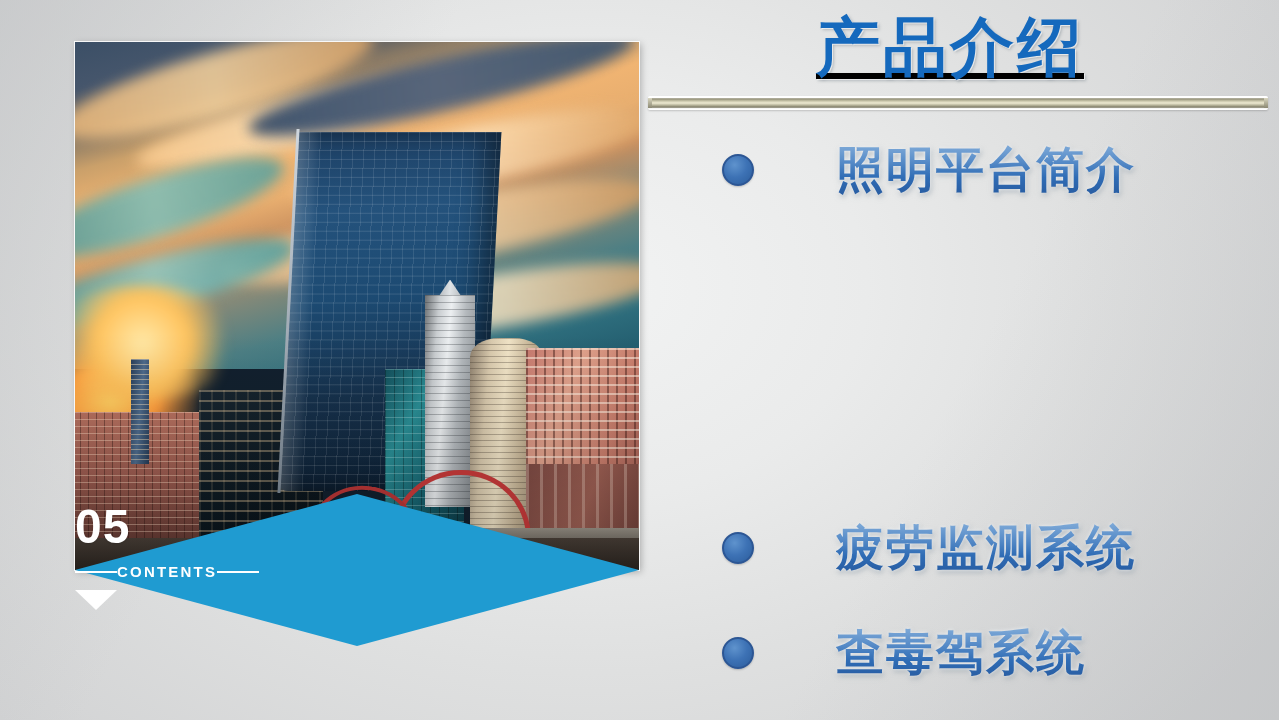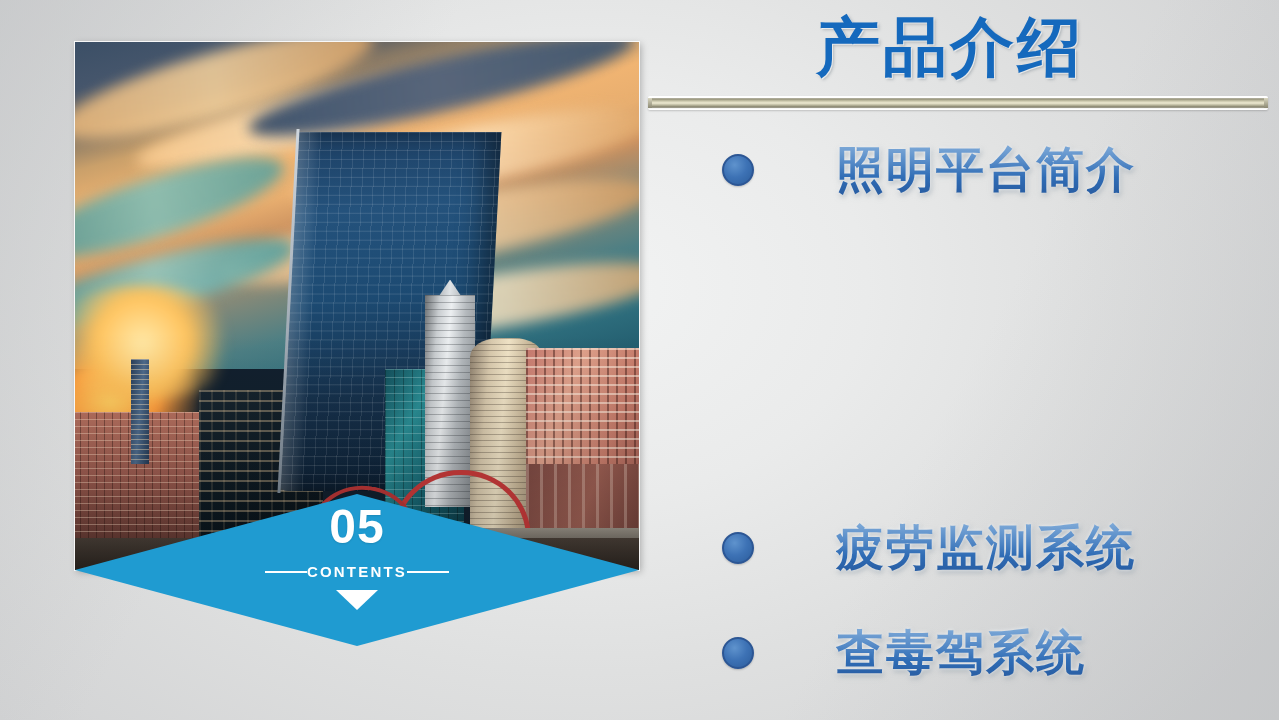--- a/index.html
+++ b/index.html
@@ -196,21 +196,21 @@
 
   
   #ribbon{
     position:absolute;left:75px;top:494px;width:564px;height:152px;
     pointer-events:none;
   }
   #ribbon svg{display:block;}
 
   #ribbon-label{
     position:absolute;left:75px;top:494px;width:564px;height:152px;
-    display:flex;flex-direction:column;align-items:center;justify-content:flex-start;
+    display:flex;flex-direction:column;align-items:flex-start;justify-content:flex-start;
     color:#ffffff;
   }
   #contents-number{
     font-size:48px;font-weight:bold;letter-spacing:1px;line-height:1;
     margin-top:9px;text-shadow:0 1px 2px rgba(0,0,0,.12);
   }
   #contents-row{
     display:flex;align-items:center;gap:0;margin-top:12px;
   }
   #contents-row .rule{width:42px;height:2px;background:#ffffff;}
@@ -219,21 +219,21 @@
   }
   #contents-arrow{
     margin-top:10px;width:0;height:0;
     border-left:21px solid transparent;border-right:21px solid transparent;
     border-top:20px solid #ffffff;
   }
 
   
   #title{
     position:absolute;left:640px;top:4px;width:620px;height:86px;
-    display:flex;align-items:center;justify-content:center;
+    display:flex;align-items:center;justify-content:center;text-decoration:underline;
   }
   #title-text{
     font-size:64px;font-weight:bold;color:#1569bd;letter-spacing:3px;
     font-family:"DejaVu Sans","Liberation Sans",sans-serif;
     text-shadow:1px 1px 0 rgba(255,255,255,.65), 2px 2px 3px rgba(120,130,140,.45);
   }
   #divider{
     position:absolute;left:648px;top:96px;width:620px;height:14px;
     background:linear-gradient(180deg,#ffffff 0%,#ffffff 12%,#8e8b73 20%,#c9c6ab 36%,#eeead2 50%,#b6b39a 66%,#7e7b66 80%,#ffffff 90%,#ffffff 100%);
     border-radius:2px;

